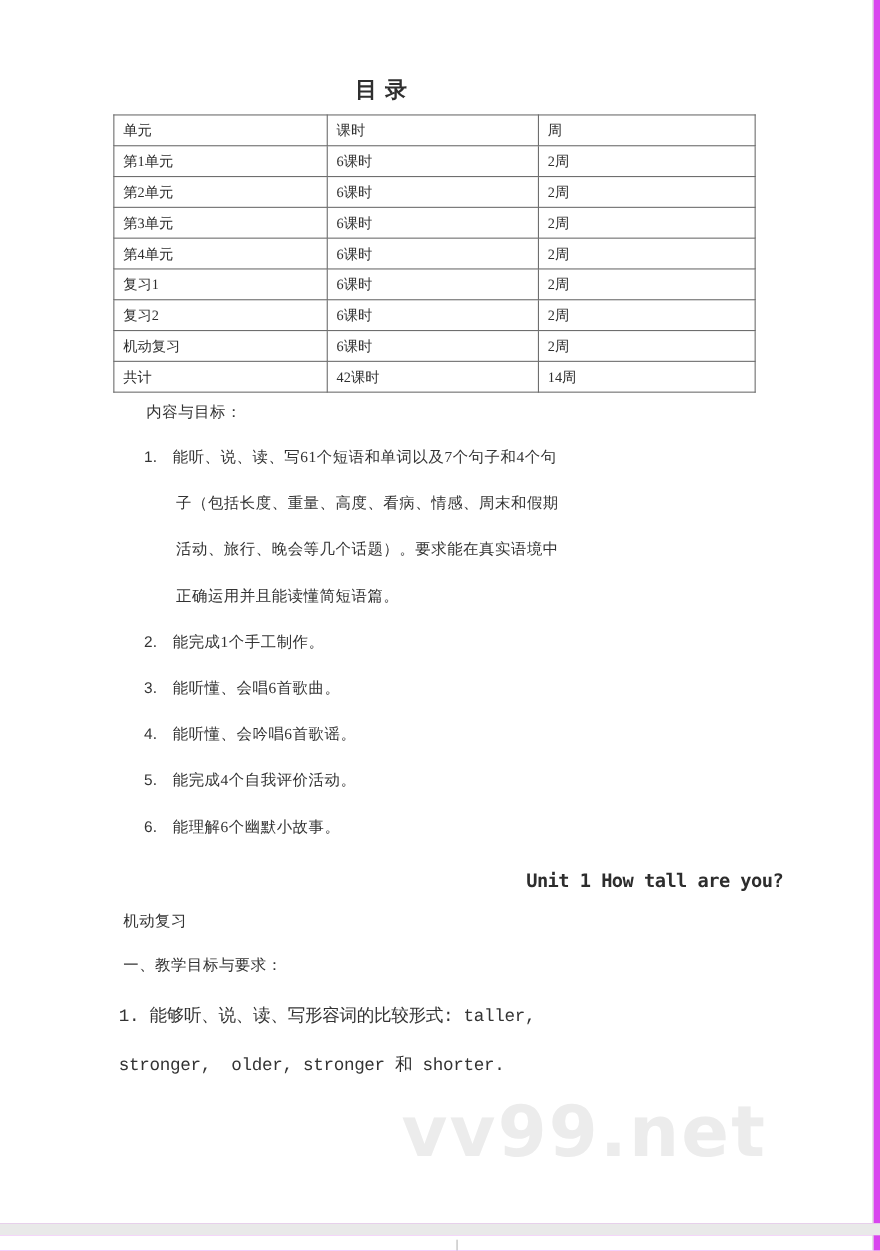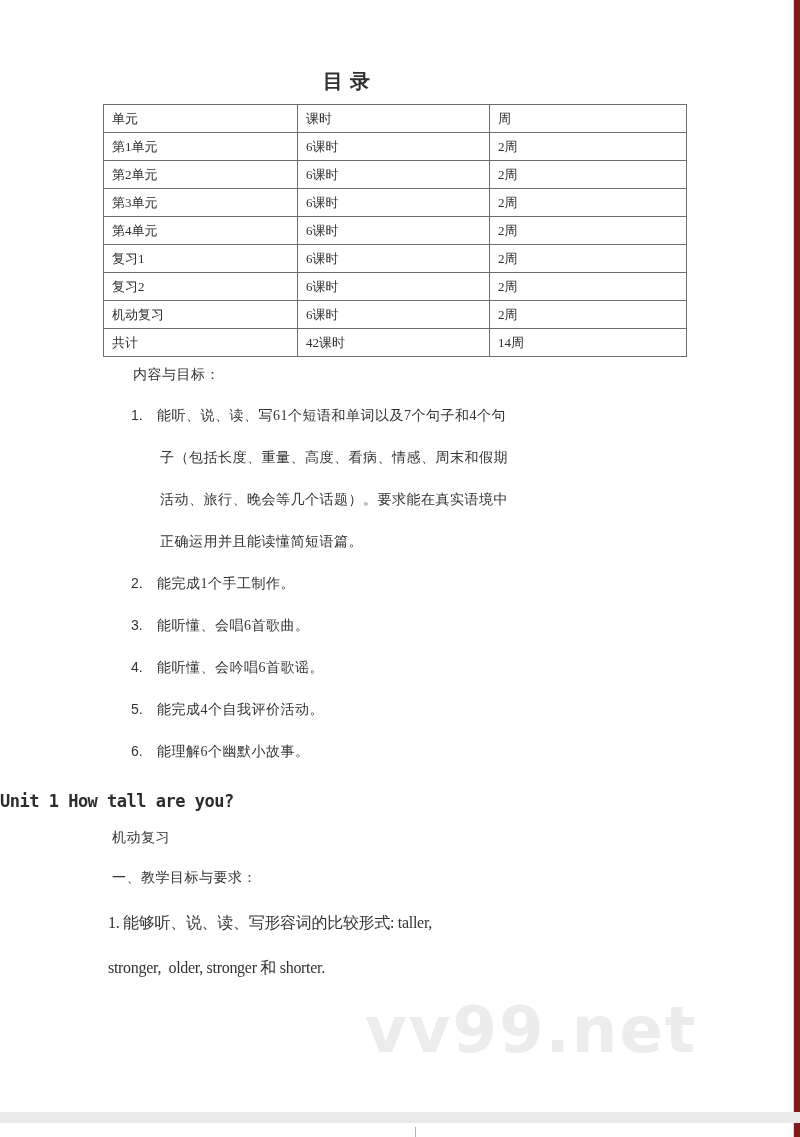--- a/index.html
+++ b/index.html
@@ -6,21 +6,21 @@
   html, body { width: 800px; height: 1137px; overflow: hidden; }
   body {
     background: #f6f6f6;
     font-family: "Liberation Sans", sans-serif;
     color: #333333;
   }
   .stage {
     position: relative;
     width: 800px;
     height: 1137px;
-    background: #7f1d1d;
+    background: #d946ef;
   }
   .page {
     position: absolute;
     left: 0; top: 0;
     width: 794px;
     height: 1112px;
     background: #ffffff;
     border-right: 1px solid #d9d9d9;
   }
   
@@ -69,38 +69,38 @@
   }
   .goal-num { left: 131px; width: 26px; letter-spacing: 0; font-family: "Liberation Sans", sans-serif; }
   .goal-text { left: 157px; }
   .goal-cont { left: 160px; }
   .goals-heading { left: 133px; top: 366px; }
   
   .unit-title {
     position: absolute;
     left: 0; top: 791px;
     width: 712px;
-    text-align: left;
+    text-align: right;
     font-size: 17px;
     font-weight: 700;
     letter-spacing: -0.5px;
     white-space: pre;
     color: #2d2d2d;
     font-family: "DejaVu Sans Mono", "Liberation Mono", monospace;
   }
   .lesson-heading { left: 112px; top: 829px; }
   .section-heading { left: 112px; top: 869px; }
   .unit-point {
     position: absolute;
     left: 108px;
     white-space: pre;
     font-size: 16px;
     letter-spacing: -0.3px;
     color: #333333;
-    font-family: Liberation Serif, serif;
+    font-family: Liberation Mono, monospace;
   }
   .unit-point-1 { top: 913px; }
   .unit-point-2 { top: 958px; }
   
   .watermark {
     position: absolute;
     left: 365px; top: 993px;
     font-size: 64px;
     font-weight: 800;
     letter-spacing: 2px;

